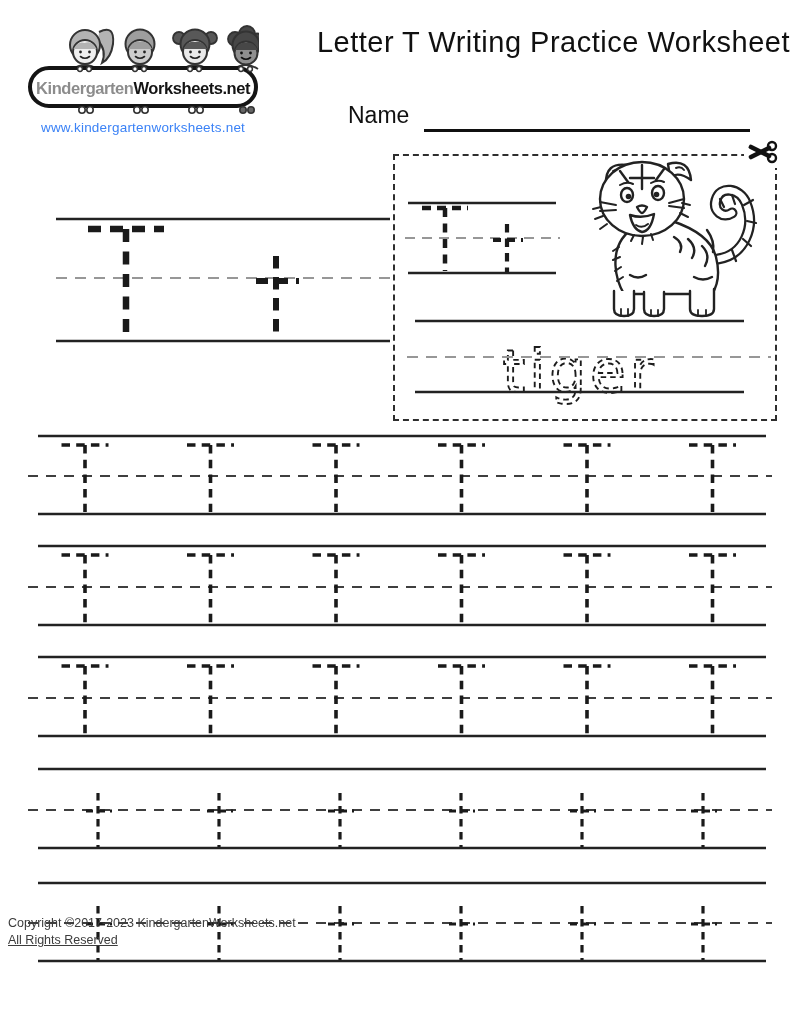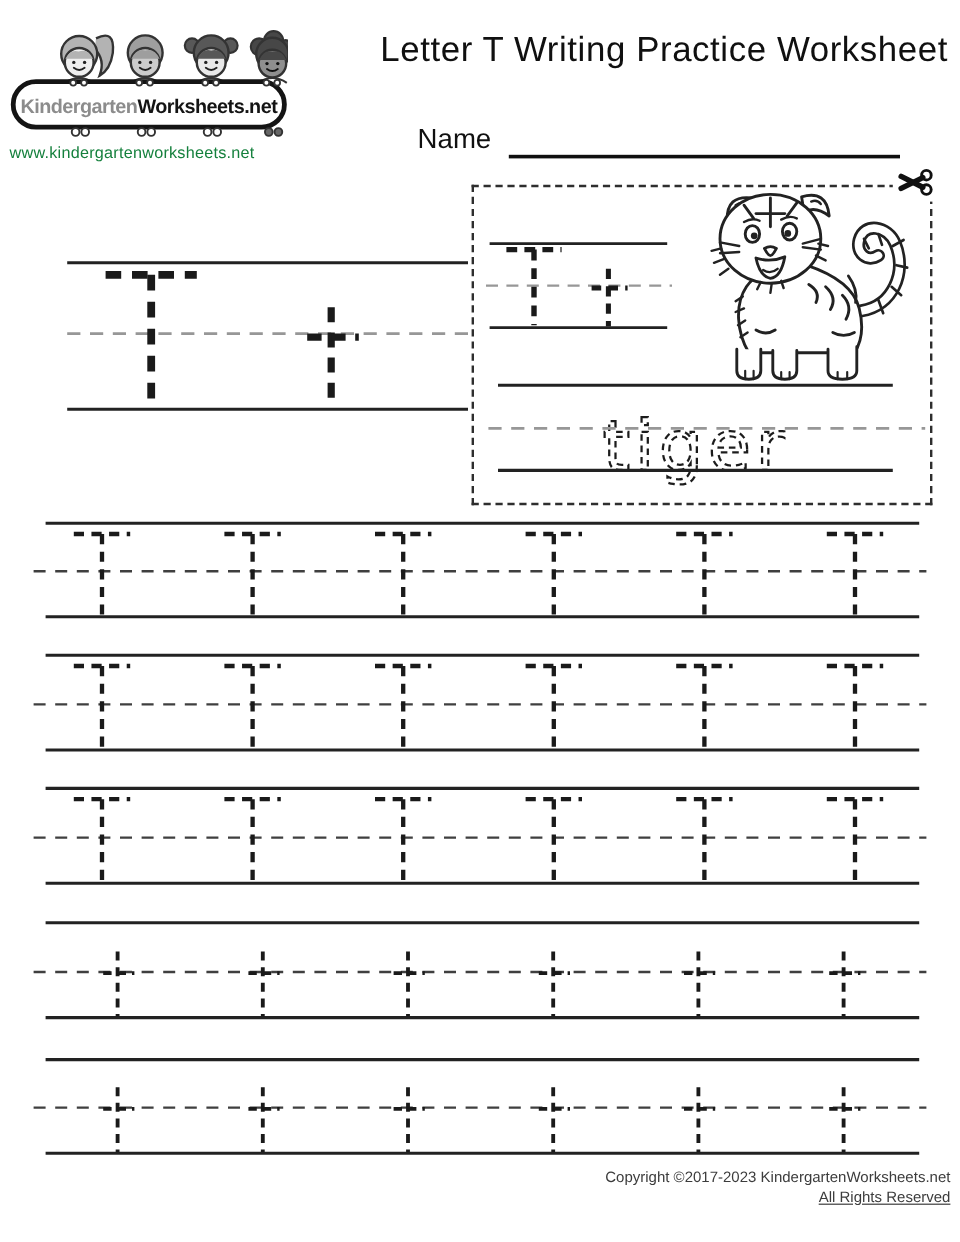--- a/index.html
+++ b/index.html
@@ -1,44 +1,44 @@
 <!DOCTYPE html>
 <html><head>
 <meta charset="utf-8">
 <style>
   html,body{margin:0;padding:0;background:#fff;}
   .page{position:relative;width:800px;height:1035px;background:#ffffff;
         font-family:"Liberation Sans",sans-serif;overflow:hidden;}
 
   
-  .logo{position:absolute;left:8px;top:12px;width:232px;height:138px;}
+  .logo{position:absolute;left:27px;top:12px;width:232px;height:138px;}
   .logo svg{display:block;}
-  .logo-url{position:absolute;left:0;top:108px;width:232px;text-align:left;
-            font-size:13.5px;color:#15803d;letter-spacing:.2px;}
+  .logo-url{position:absolute;left:0;top:108px;width:232px;text-align:center;
+            font-size:13.5px;color:#3b82f6;letter-spacing:.2px;}
 
   
   .title{position:absolute;left:256px;top:26px;width:534px;text-align:right;
          font-size:29px;color:#101010;letter-spacing:.5px;font-weight:500;}
   .name-label{position:absolute;left:348px;top:102px;font-size:23px;color:#101010;}
   .name-line{position:absolute;left:424px;top:102px;width:326px;height:27px;
              border-bottom:3px solid #101010;}
 
   
   .cutout{position:absolute;left:393px;top:154px;width:380px;height:263px;
           border:2px dashed #2e2e2e;}
   .scissors{position:absolute;left:744px;top:136px;width:38px;height:32px;
             background:#ffffff;display:flex;align-items:center;justify-content:center;}
   .tiger-box{position:absolute;left:572px;top:153px;width:190px;height:170px;}
   .word-box{position:absolute;left:400px;top:330px;width:372px;height:95px;}
 
   
   .guides{position:absolute;left:0;top:0;}
 
   
-  .footer{position:absolute;left:8px;top:974px;width:784px;text-align:right;
+  .footer{position:absolute;left:8px;top:916px;width:784px;text-align:left;
           color:#3c3c3c;}
   .footer .c1{font-size:12.5px;}
   .footer .c2{font-size:12.5px;margin-top:3px;text-decoration:underline;}
 </style>
 </head>
 <body>
 
 <div class="page">
 
   <div class="logo">

